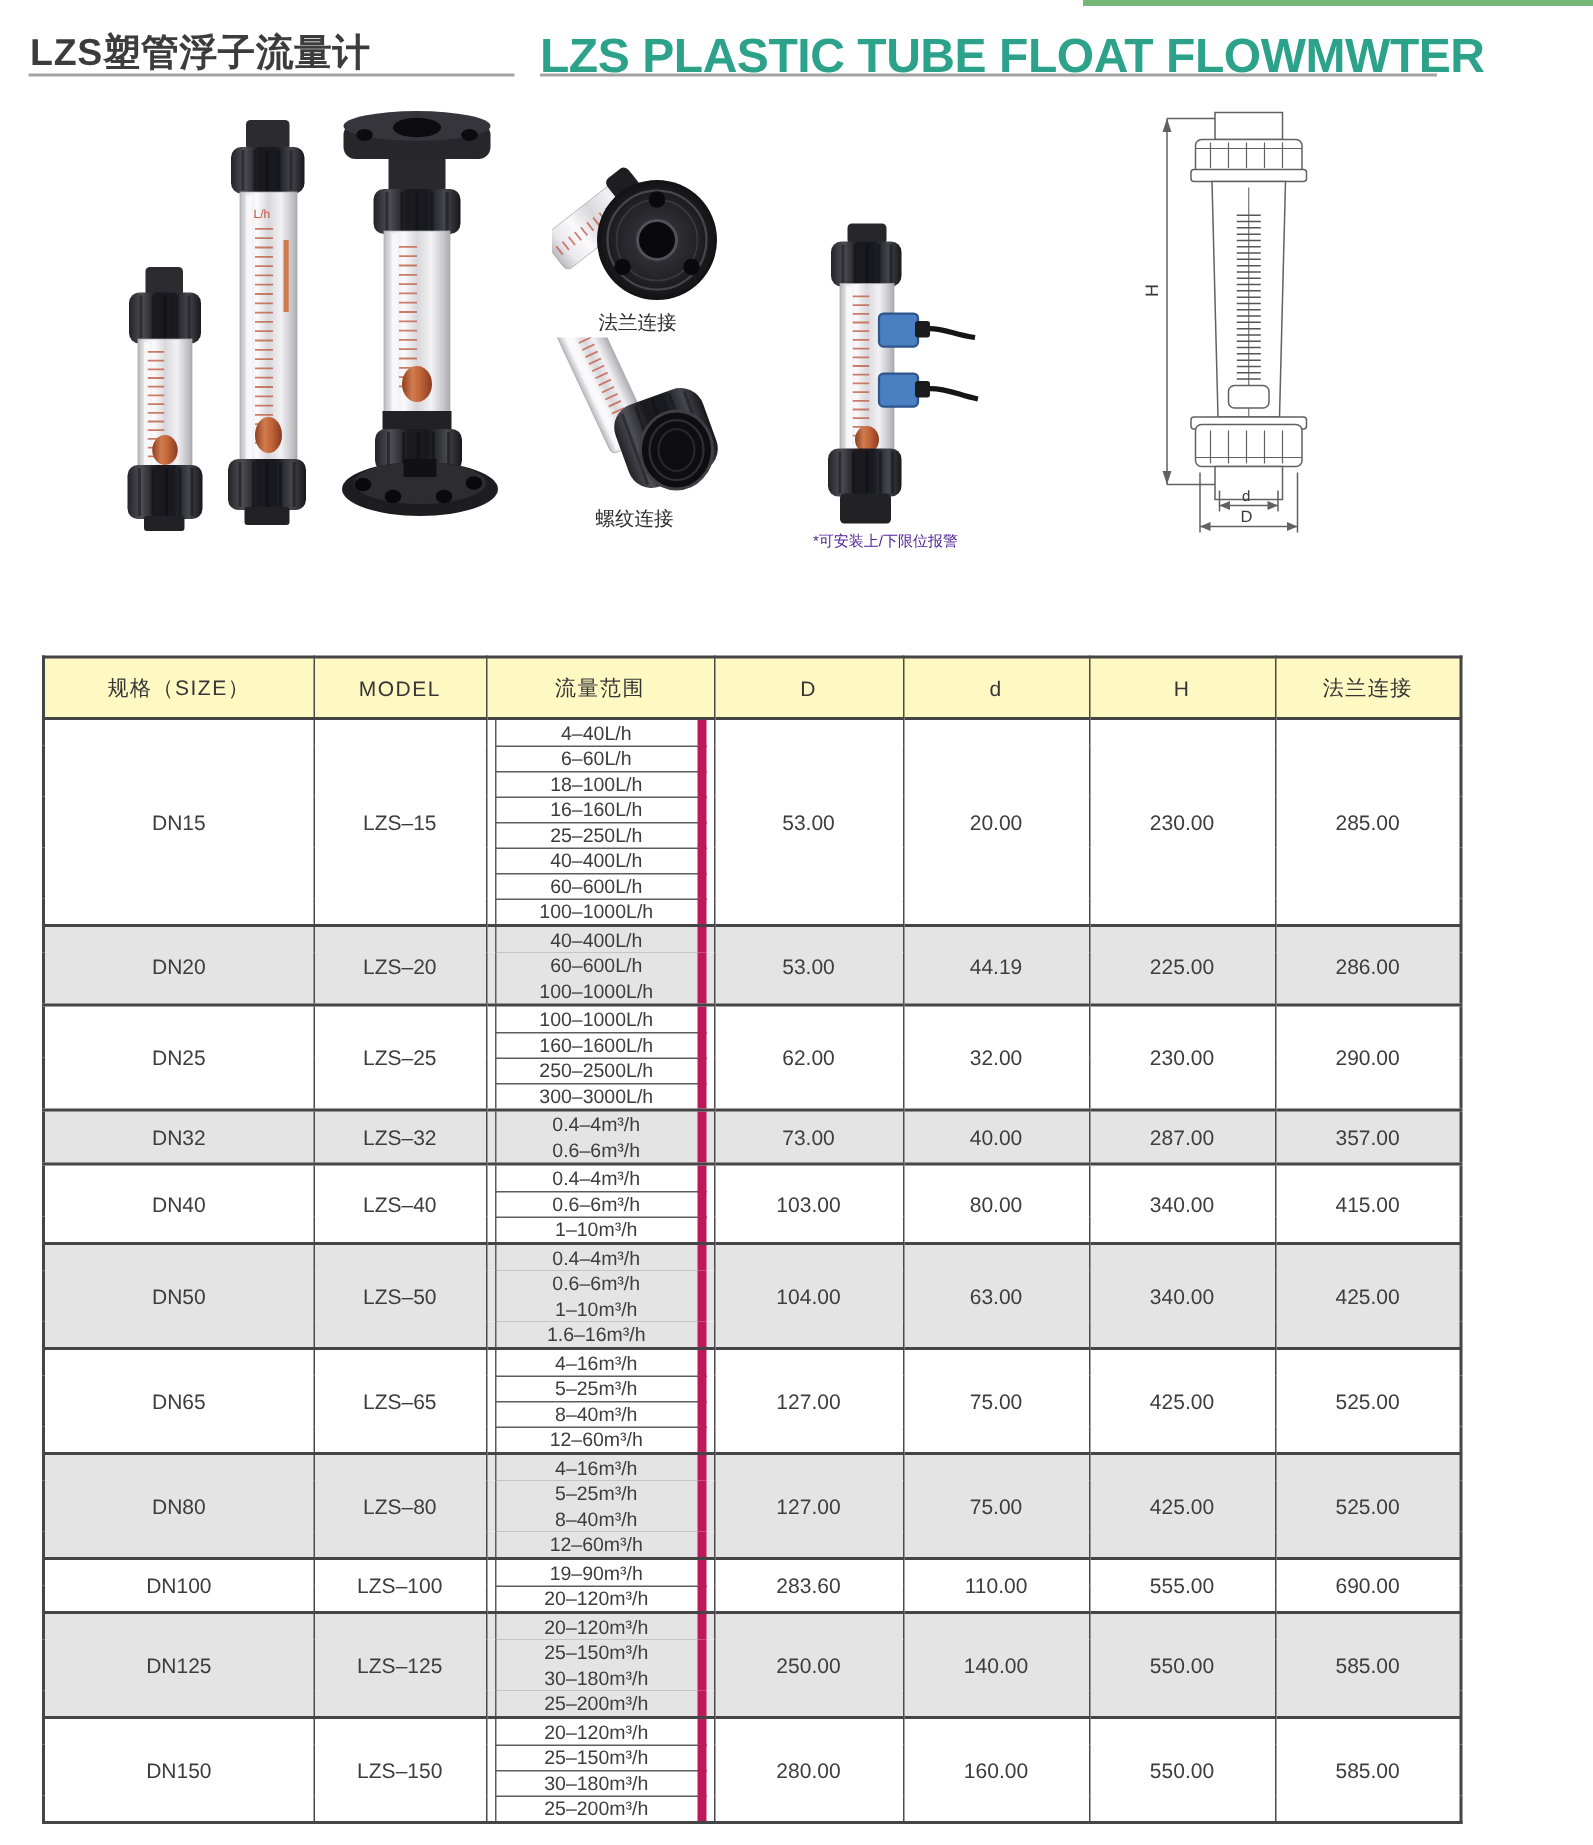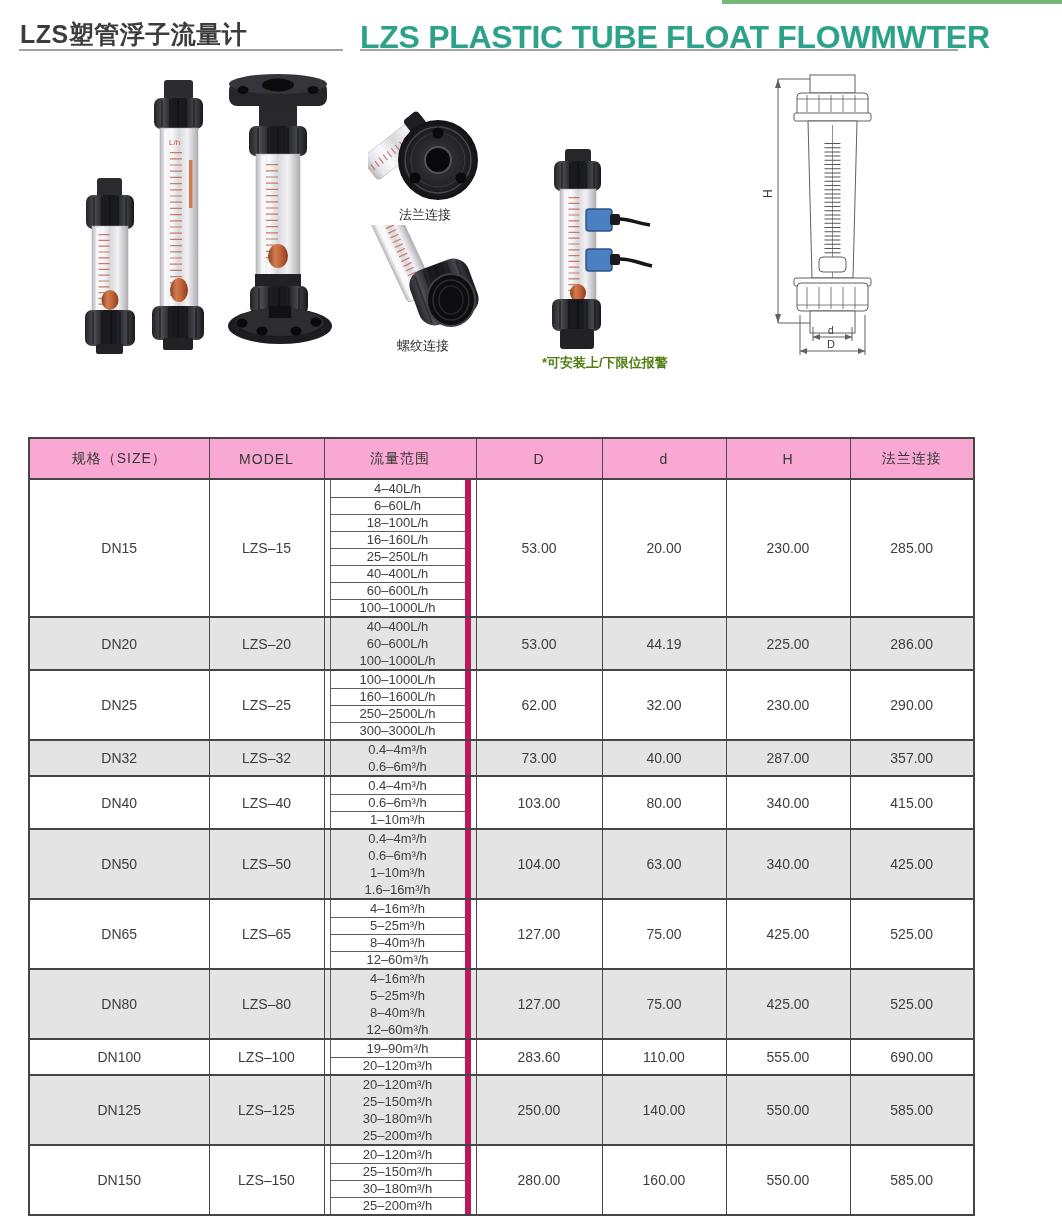--- a/index.html
+++ b/index.html
@@ -7,29 +7,29 @@
     width:1062px;height:1230px;position:relative;background:#ffffff;
     font-family:"Liberation Sans",sans-serif;overflow:hidden;
   }
   .topbar{position:absolute;left:722px;top:0;width:340px;height:4px;background:#74b776;}
   .title-zh{position:absolute;left:20px;top:18px;font-size:25px;font-weight:bold;color:#3c3c3c;letter-spacing:.5px;white-space:nowrap;}
   .rule-left{position:absolute;left:19px;top:49px;width:324px;height:2px;background:#a3a3a3;}
   .title-en{position:absolute;left:360px;top:19px;font-size:32px;font-weight:bold;color:#2da28b;letter-spacing:-.3px;white-space:nowrap;}
   .rule-right{position:absolute;left:360px;top:49px;width:598px;height:2px;background:#a3a3a3;}
   .fig{position:absolute;}
   .caption{position:absolute;font-size:13px;color:#2e2e2e;white-space:nowrap;}
-  .note{position:absolute;font-size:13px;font-weight:700;color:#4d7c0f;white-space:nowrap;}
+  .note{position:absolute;font-size:10px;font-weight:400;color:#4c1d95;white-space:nowrap;}
 
   table#spec-table{
     position:absolute;left:28px;top:437px;width:945px;
     border-collapse:collapse;table-layout:fixed;
     font-family:"Liberation Sans",sans-serif;
   }
   #spec-table th{
-    background:#f9a8d4;border:1px solid #4a4a4a;height:37px;
+    background:#fef9c3;border:1px solid #4a4a4a;height:37px;
     font-weight:normal;font-size:14px;color:#363636;letter-spacing:1px;
   }
   #spec-table{border:2px solid #454545;}
   #spec-table td{
     border:1px solid #4a4a4a;text-align:center;vertical-align:middle;
     font-size:14px;color:#3d3d3d;padding:0;
   }
   #spec-table td.c-range{border-top:none;border-bottom:none;padding:0 5px;height:17px;}
   #spec-table tr.group-start td{border-top:2px solid #454545;}
   .range-box{

